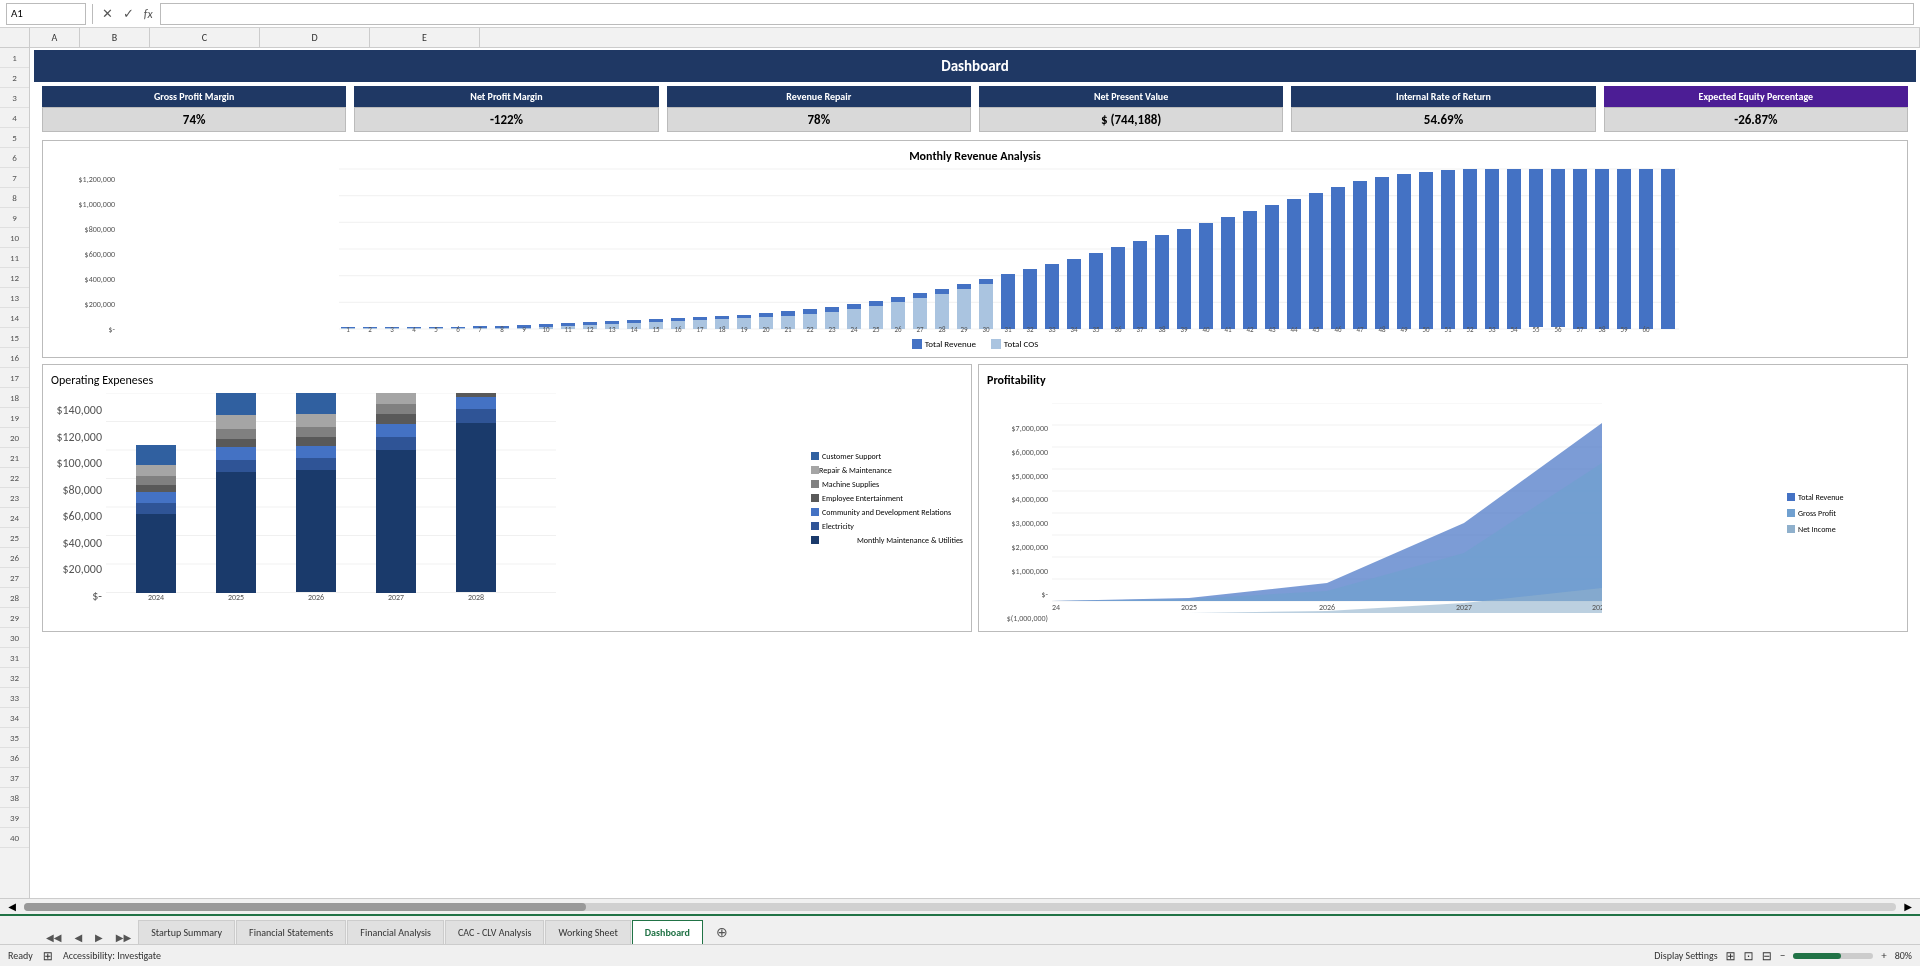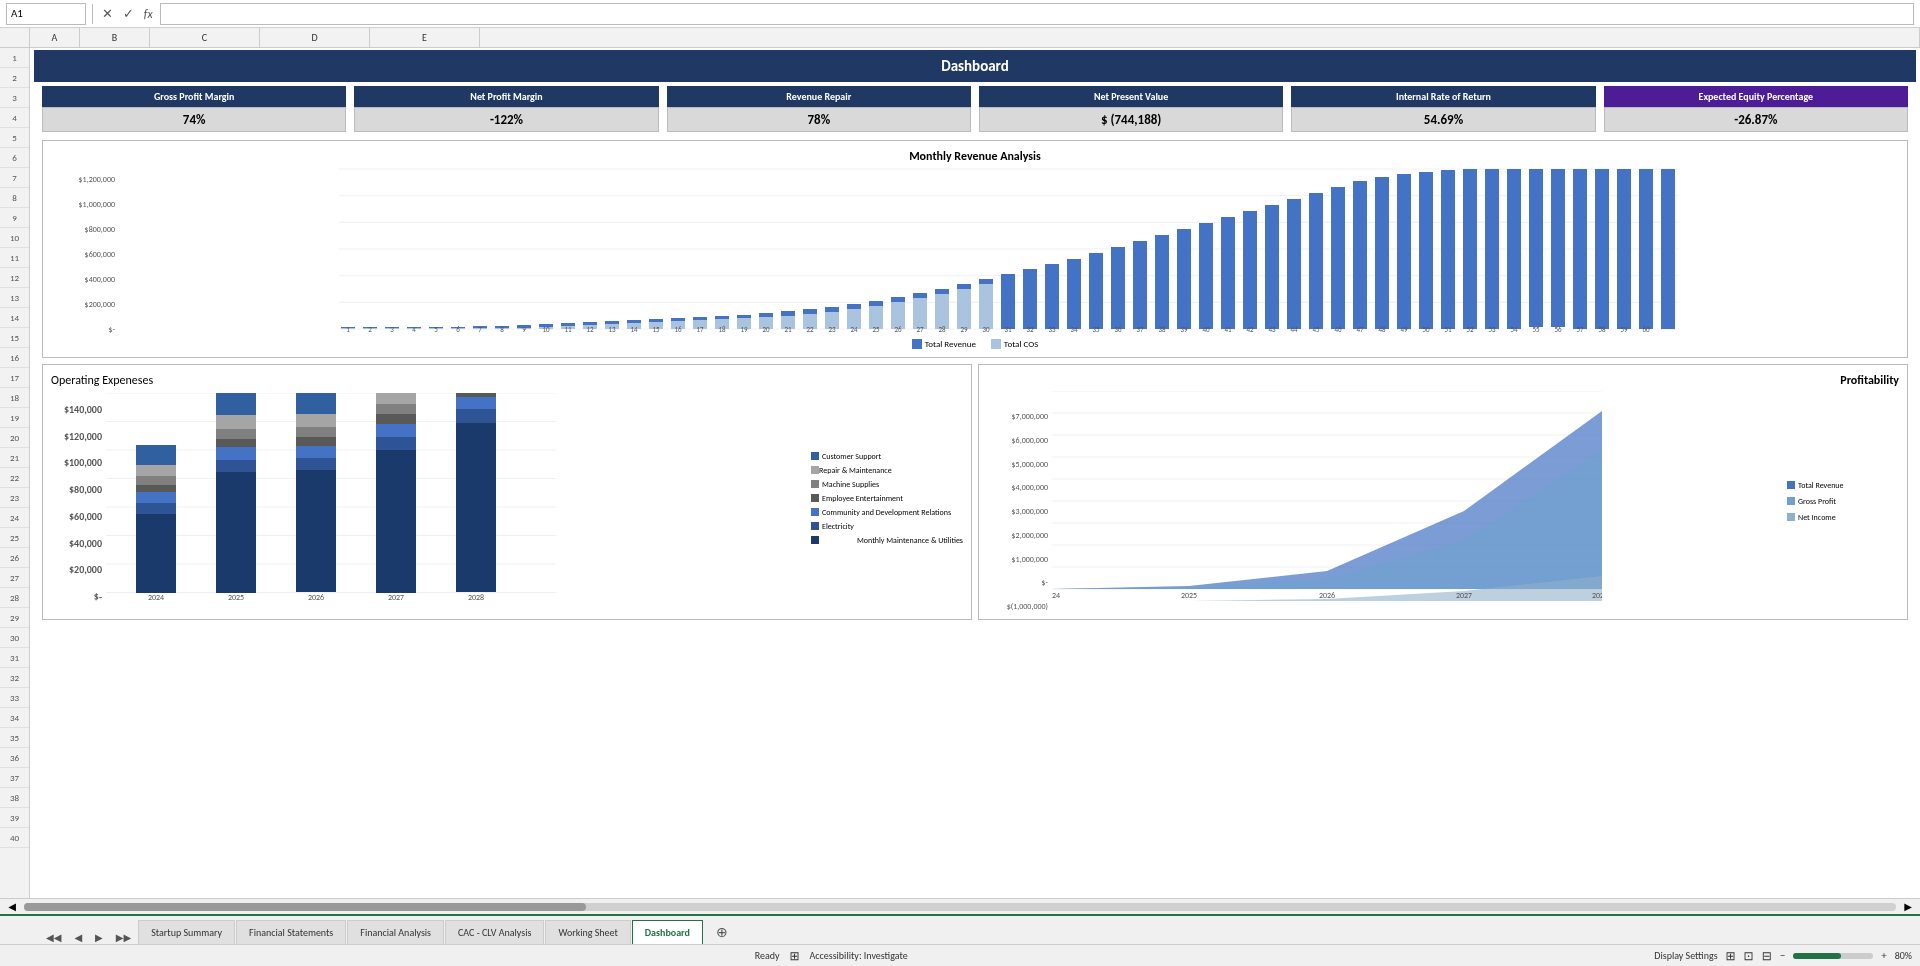--- a/index.html
+++ b/index.html
@@ -299,21 +299,21 @@
       </div>
     </div>
 
     <div style="display:flex; gap:6px; margin:0 8px;">
 
       <div style="flex:1; border:1px solid #bbb; padding:8px; background:white;">
         <div style="font-size:12px; font-weight:normal; margin-bottom:6px;">Operating Expeneses</div>
         <div style="display:flex;">
           <div style="flex:1; display:flex; align-items:flex-end;">
 
-            <div style="width:55px; display:flex; flex-direction:column; justify-content:space-between; height:200px; text-align:right; font-size:10px; color:#555; padding-right:4px; flex-shrink:0;font-weight:bold;">
+            <div style="width:55px; display:flex; flex-direction:column; justify-content:space-between; height:200px; text-align:right; font-size:12px; color:#555; padding-right:4px; flex-shrink:0;">
               <span>$140,000</span>
               <span>$120,000</span>
               <span>$100,000</span>
               <span>$80,000</span>
               <span>$60,000</span>
               <span>$40,000</span>
               <span>$20,000</span>
               <span>$-</span>
             </div>
             <svg width="450" height="210" viewBox="0 0 450 210">
@@ -398,21 +398,21 @@
               </div>
             <div style="display:flex; align-items:center; gap:14px;justify-content:space-between;">
                 <div style="width:8px;height:8px;background:#1a3a6b;flex-shrink:0;"></div>
                 <span>Monthly Maintenance &amp; Utilities</span>
               </div>
           </div>
         </div>
       </div>
 
       <div style="flex:1; border:1px solid #bbb; padding:8px; background:white;">
-        <div style="text-align:right; font-size:12px; font-weight:bold; margin-bottom:4px;">Profitability</div>
+        <div style="text-align:left; font-size:12px; font-weight:bold; margin-bottom:16px;">Profitability</div>
         <div style="display:flex;">
           <div style="flex:1; display:flex; align-items:flex-end;">
             <div style="width:65px; display:flex; flex-direction:column; justify-content:space-between; height:200px; text-align:right; font-size:8px; color:#555; padding-right:4px; flex-shrink:0;">
               <span>$7,000,000</span>
               <span>$6,000,000</span>
               <span>$5,000,000</span>
               <span>$4,000,000</span>
               <span>$3,000,000</span>
               <span>$2,000,000</span>
               <span>$1,000,000</span>
@@ -483,21 +483,21 @@
   <div style="padding:5px 12px; font-size:10px; cursor:pointer; border:1px solid #ccc; border-bottom:none; background:#e0e0e0; color:#333;">Startup Summary</div>
   <div style="padding:5px 12px; font-size:10px; cursor:pointer; border:1px solid #ccc; border-bottom:none; background:#e0e0e0; color:#333;">Financial Statements</div>
   <div style="padding:5px 12px; font-size:10px; cursor:pointer; border:1px solid #ccc; border-bottom:none; background:#e0e0e0; color:#333;">Financial Analysis</div>
   <div style="padding:5px 12px; font-size:10px; cursor:pointer; border:1px solid #ccc; border-bottom:none; background:#e0e0e0; color:#333;">CAC - CLV Analysis</div>
   <div style="padding:5px 12px; font-size:10px; cursor:pointer; border:1px solid #ccc; border-bottom:none; background:#e0e0e0; color:#333;">Working Sheet</div>
   <div style="padding:5px 12px; font-size:10px; cursor:pointer; border:1px solid #217346; border-bottom:none; background:white; color:#217346; font-weight:bold;">Dashboard</div>
   <div style="padding:3px 8px; font-size:14px; cursor:pointer; color:#555; margin-left:4px;">⊕</div>
 </div>
 
 <div style="height:22px; background:#f0f0f0; border-top:1px solid #ccc; display:flex; align-items:center; padding:0 8px; font-size:10px; color:#333;">
-  <div style="flex:1; display:flex; gap:10px; align-items:center;justify-content:center;">
+  <div style="flex:1; display:flex; gap:10px; align-items:center;">
     <span>Ready</span>
     <span style="font-size:12px;">⊞</span>
     <span>Accessibility: Investigate</span>
   </div>
   <div style="display:flex; gap:8px; align-items:center;">
     <span style="cursor:pointer;">Display Settings</span>
     <span style="font-size:12px; cursor:pointer;">⊞</span>
     <span style="font-size:12px; cursor:pointer;">⊡</span>
     <span style="font-size:12px; cursor:pointer;">⊟</span>
     <span style="cursor:pointer; font-size:11px;">−</span>

